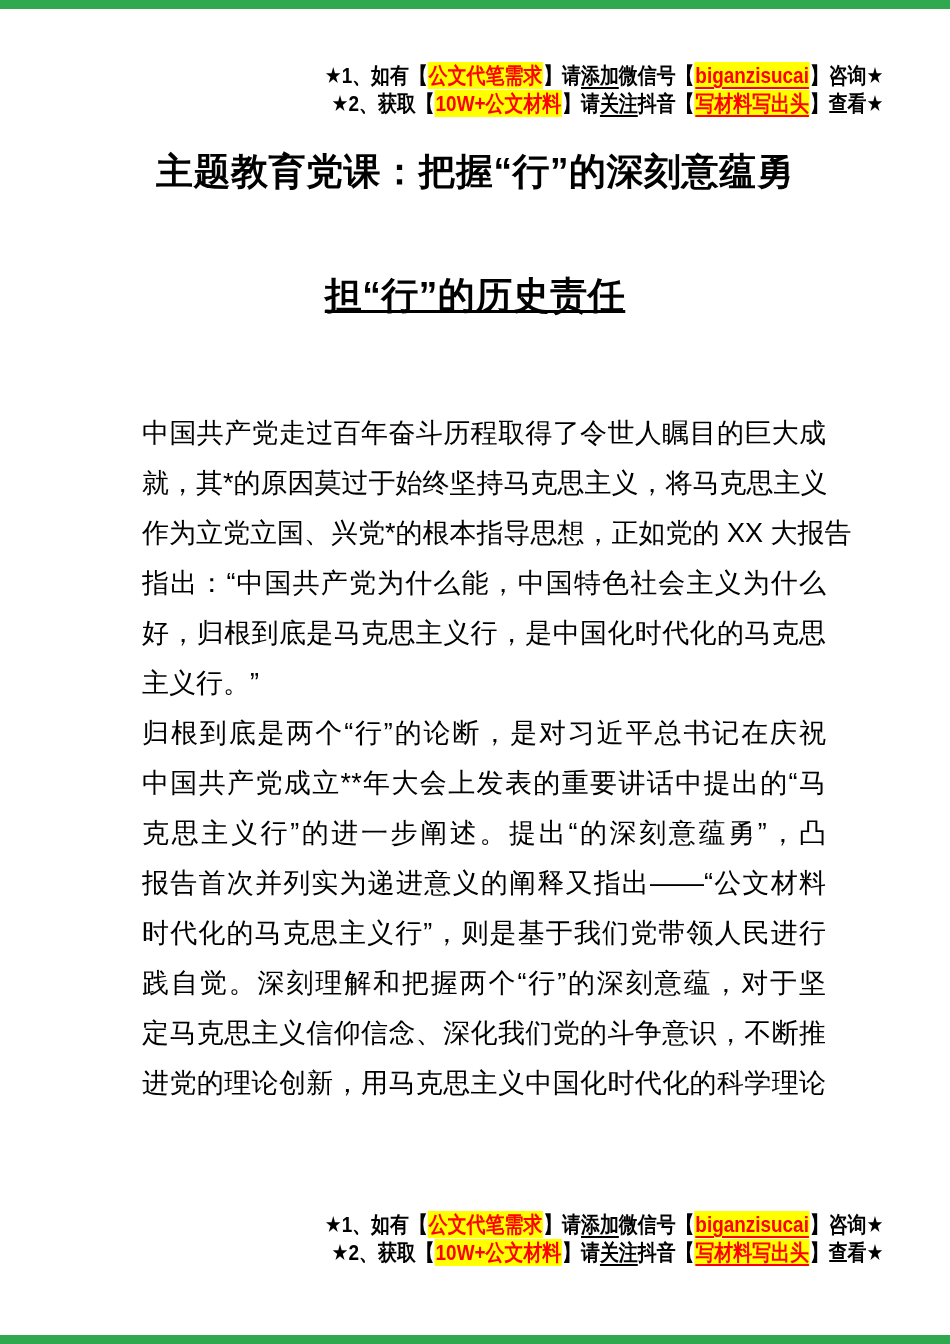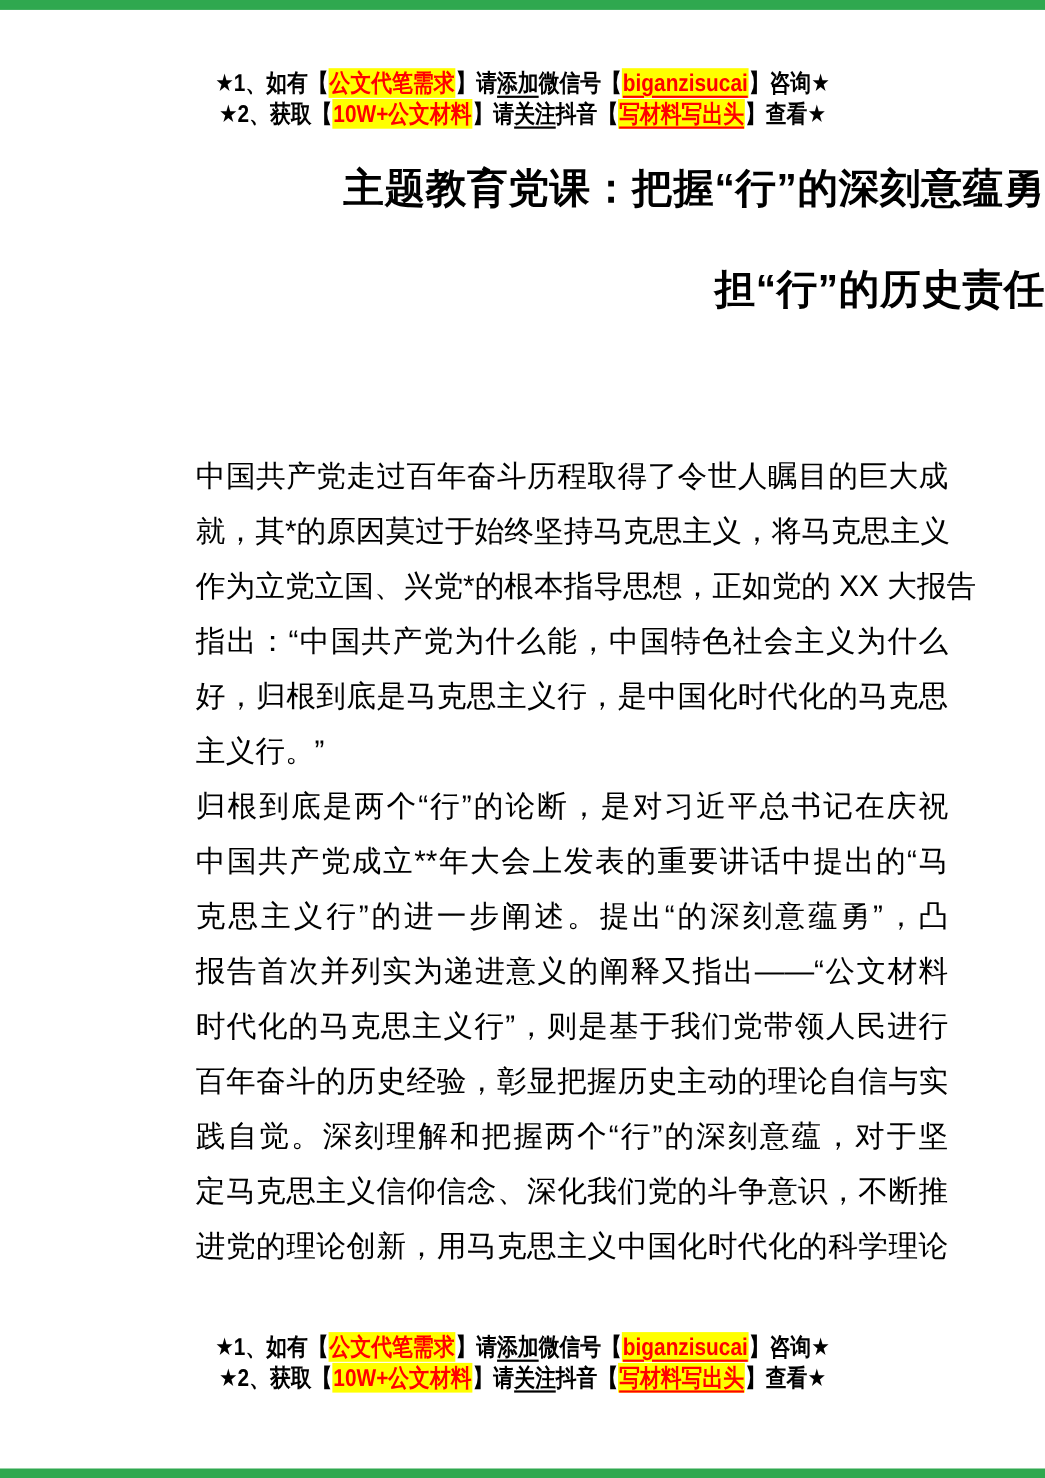--- a/index.html
+++ b/index.html
@@ -21,21 +21,21 @@
     height: 9px;
     background: #2fa84f;
   }
   .page-edge.top { top: 0; }
   .page-edge.bottom { bottom: 0; }
 
   .promo {
     position: absolute;
     left: 0;
     width: 100%;
-    text-align: center;
+    text-align: right;
     font-weight: bold;
     font-size: 22px;
     line-height: 28px;
     color: #000000;
   }
   .promo.header { top: 62px; }
   .promo.footer { top: 1211px; }
   .promo-line {
     white-space: nowrap;
     transform: scaleX(0.86);
@@ -63,32 +63,31 @@
   .doc-title {
     position: absolute;
     top: 146px;
     left: 0;
     width: 100%;
     text-align: center;
     font-weight: bold;
     font-size: 37px;
     letter-spacing: 0.5px;
   }
-  .doc-title .title-line { line-height: 52px; height: 52px; text-align: right; }
-  .doc-title .title-line + .title-line { margin-top: 39px; }
+  .doc-title .title-line { line-height: 52px; height: 52px; }
+  .doc-title .title-line + .title-line { margin-top: 72px; text-decoration: underline; }
 
   .doc-body {
     position: absolute;
     top: 408px;
     left: 142px;
     width: 684px;
     font-size: 27px;
     line-height: 50px;
     letter-spacing: 0px;
-    margin-left: 36px;
   }
   .body-line {
     height: 50px;
     text-align: justify;
     text-align-last: justify;
     white-space: nowrap;
   }
   .body-line.para-end {
     text-align-last: left;
   }
@@ -119,21 +118,20 @@
     <div class="body-line">就，其*的原因莫过于始终坚持马克思主义，将马克思主义</div>
     <div class="body-line">作为立党立国、兴党*的根本指导思想，正如党的 XX 大报告</div>
     <div class="body-line">指出：“中国共产党为什么能，中国特色社会主义为什么</div>
     <div class="body-line">好，归根到底是马克思主义行，是中国化时代化的马克思</div>
     <div class="body-line para-end">主义行。”</div>
     <div class="body-line">归根到底是两个“行”的论断，是对习近平总书记在庆祝</div>
     <div class="body-line">中国共产党成立**年大会上发表的重要讲话中提出的“马</div>
     <div class="body-line">克思主义行”的进一步阐述。提出“的深刻意蕴勇”，凸</div>
     <div class="body-line">报告首次并列实为递进意义的阐释又指出——“公文材料</div>
     <div class="body-line">时代化的马克思主义行”，则是基于我们党带领人民进行</div>
-    <div class="body-line">百年奋斗的历史经验，彰显把握历史主动的理论自信与实</div>
     <div class="body-line">践自觉。深刻理解和把握两个“行”的深刻意蕴，对于坚</div>
     <div class="body-line">定马克思主义信仰信念、深化我们党的斗争意识，不断推</div>
     <div class="body-line">进党的理论创新，用马克思主义中国化时代化的科学理论</div>
   </div>
 
   <div class="promo footer">
     <div class="promo-line">
       <span>★1、如有【</span><span class="seg-hl-red">公文代笔需求</span><span>】请</span><span class="seg-underline">添加</span><span>微信号【</span><span class="seg-hl-red-underline">biganzisucai</span><span>】咨询★</span>
     </div>
     <div class="promo-line">

